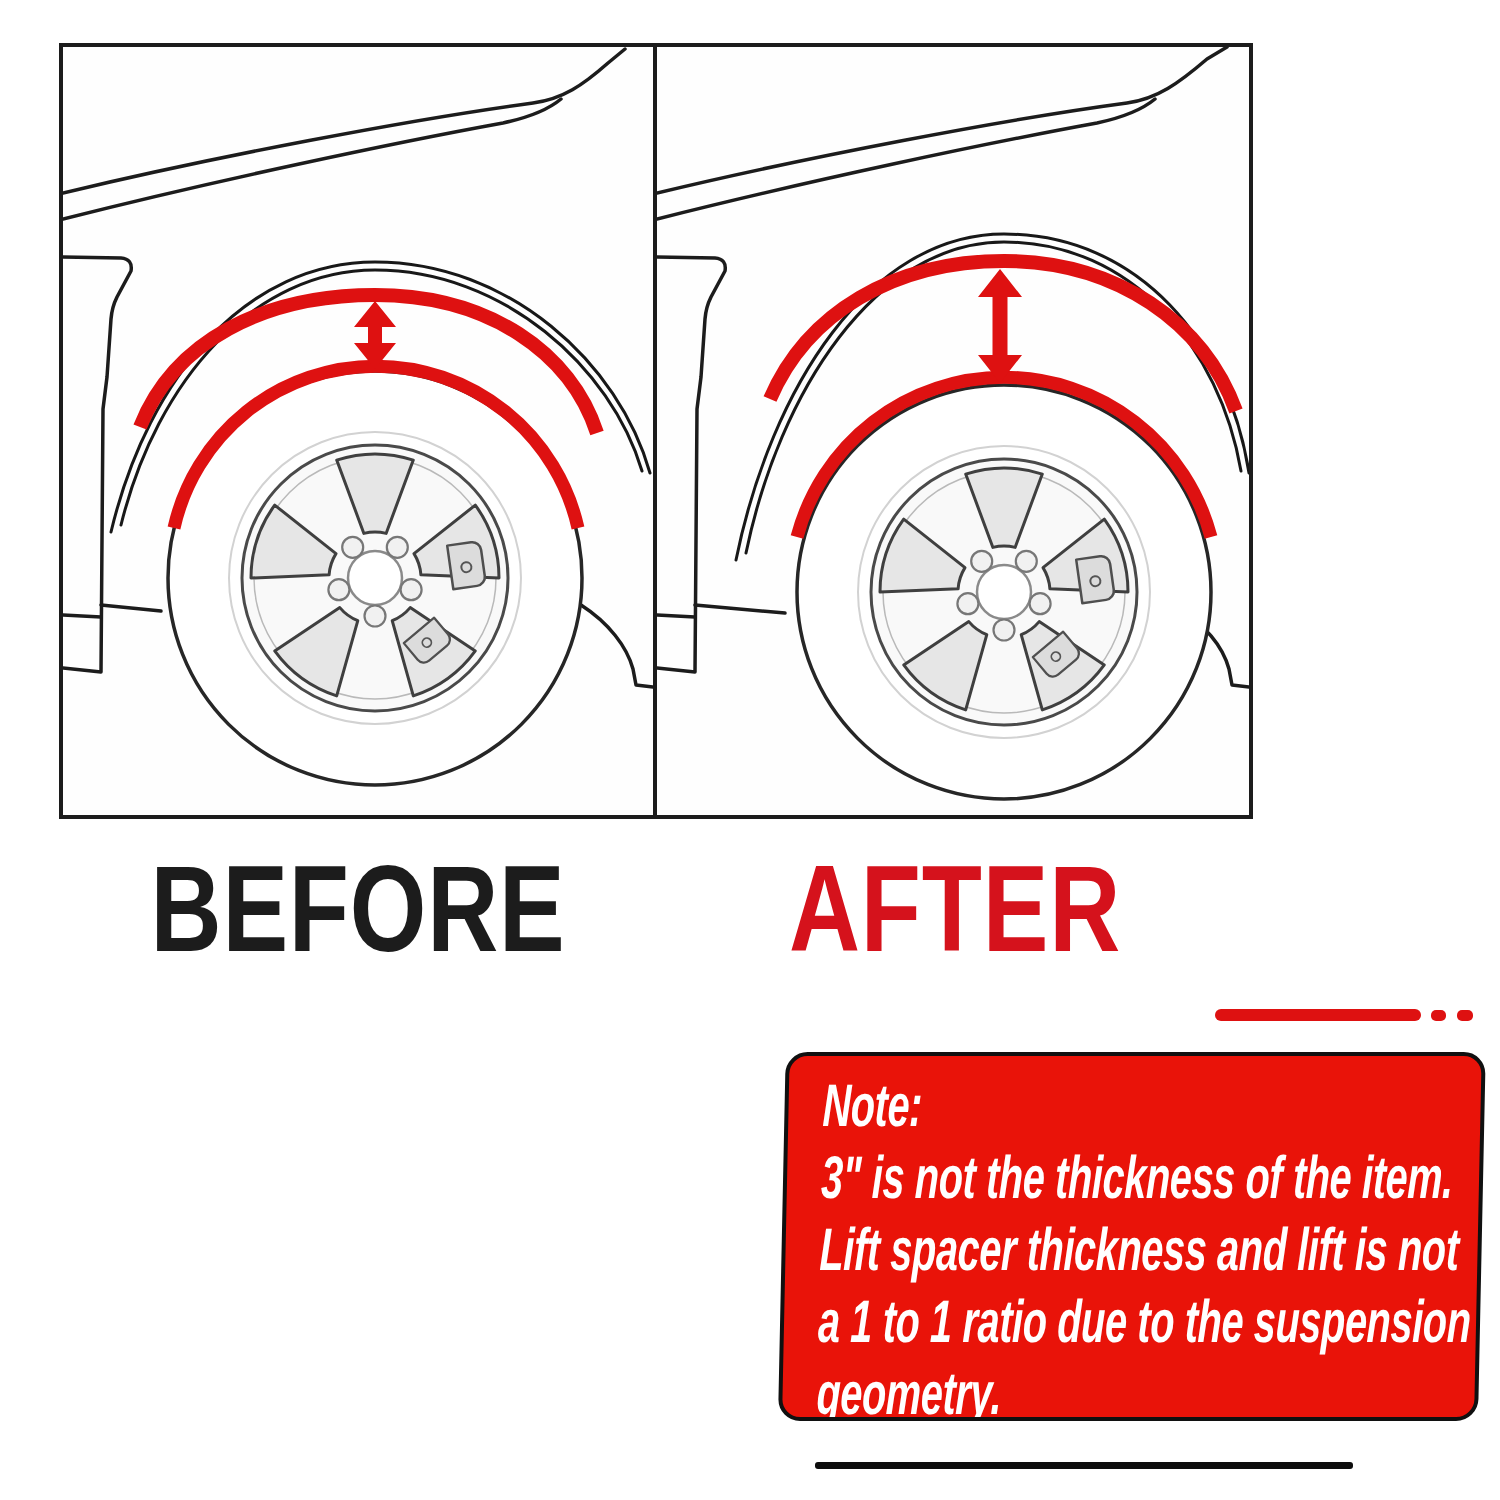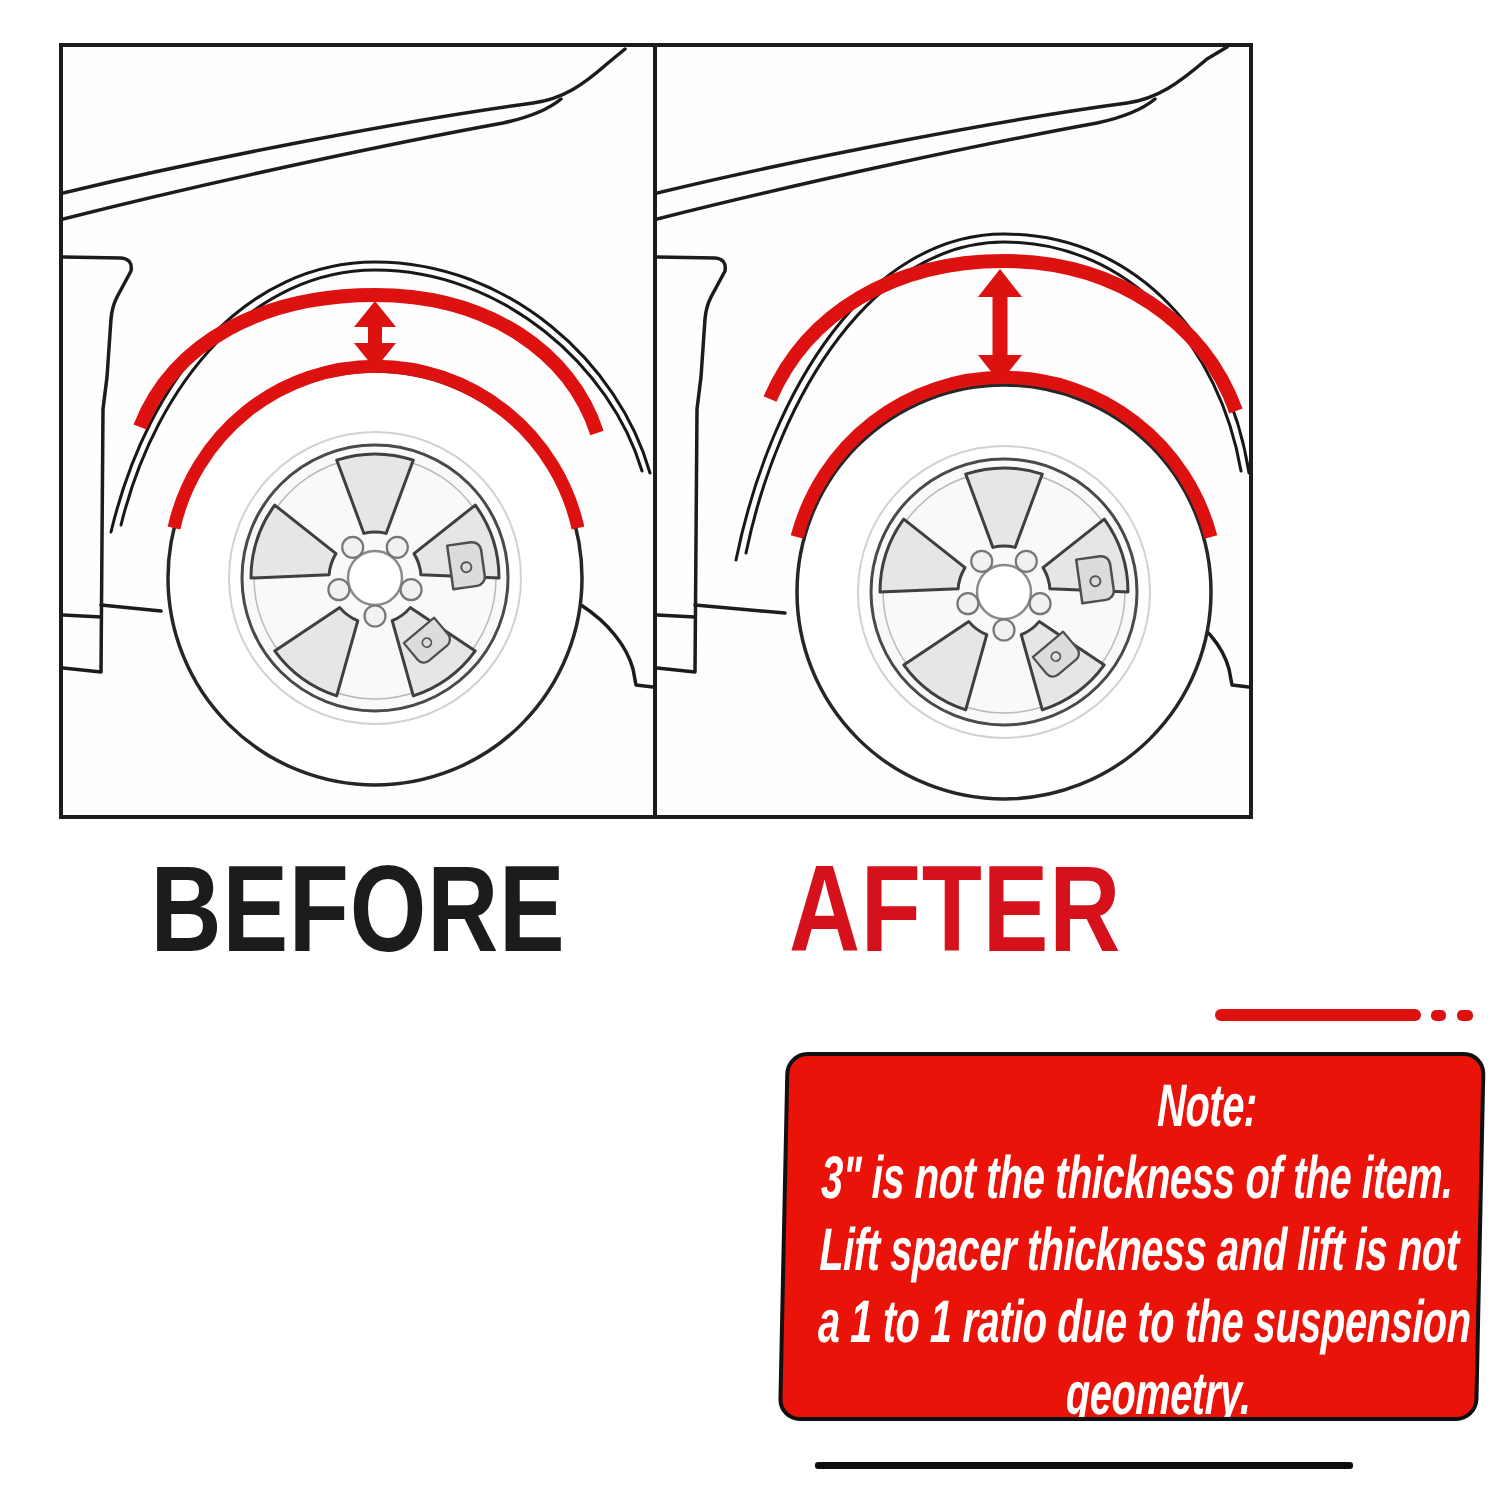--- a/index.html
+++ b/index.html
@@ -1,17 +1,17 @@
 <!DOCTYPE html>
 <html><head>
 <meta charset="utf-8">
 <style>
   html,body{margin:0;padding:0;background:#ffffff;}
   #stage{position:relative;width:1500px;height:1500px;background:#ffffff;overflow:hidden;
-         font-family:"Liberation Sans",sans-serif;text-align:right;}
+         font-family:"Liberation Sans",sans-serif;}
   .panel{position:absolute;top:43px;height:776px;border:4px solid var(--ink);box-sizing:border-box;background:#fefefe;}
   #panel-before{left:59px;width:598px;}
   #panel-after{left:657px;width:596px;border-left:none;}
   .panel svg{display:block;}
   .big-label{position:absolute;top:852px;height:110px;display:flex;align-items:center;justify-content:center;
              font-weight:bold;font-size:120px;letter-spacing:1px;line-height:1;
              transform:scaleX(.82) scaleY(1.02);transform-origin:center top;white-space:nowrap;}
   #label-before{left:59px;width:598px;color:var(--ink);}
   #label-after{left:657px;width:596px;color:var(--after-red);}
   

